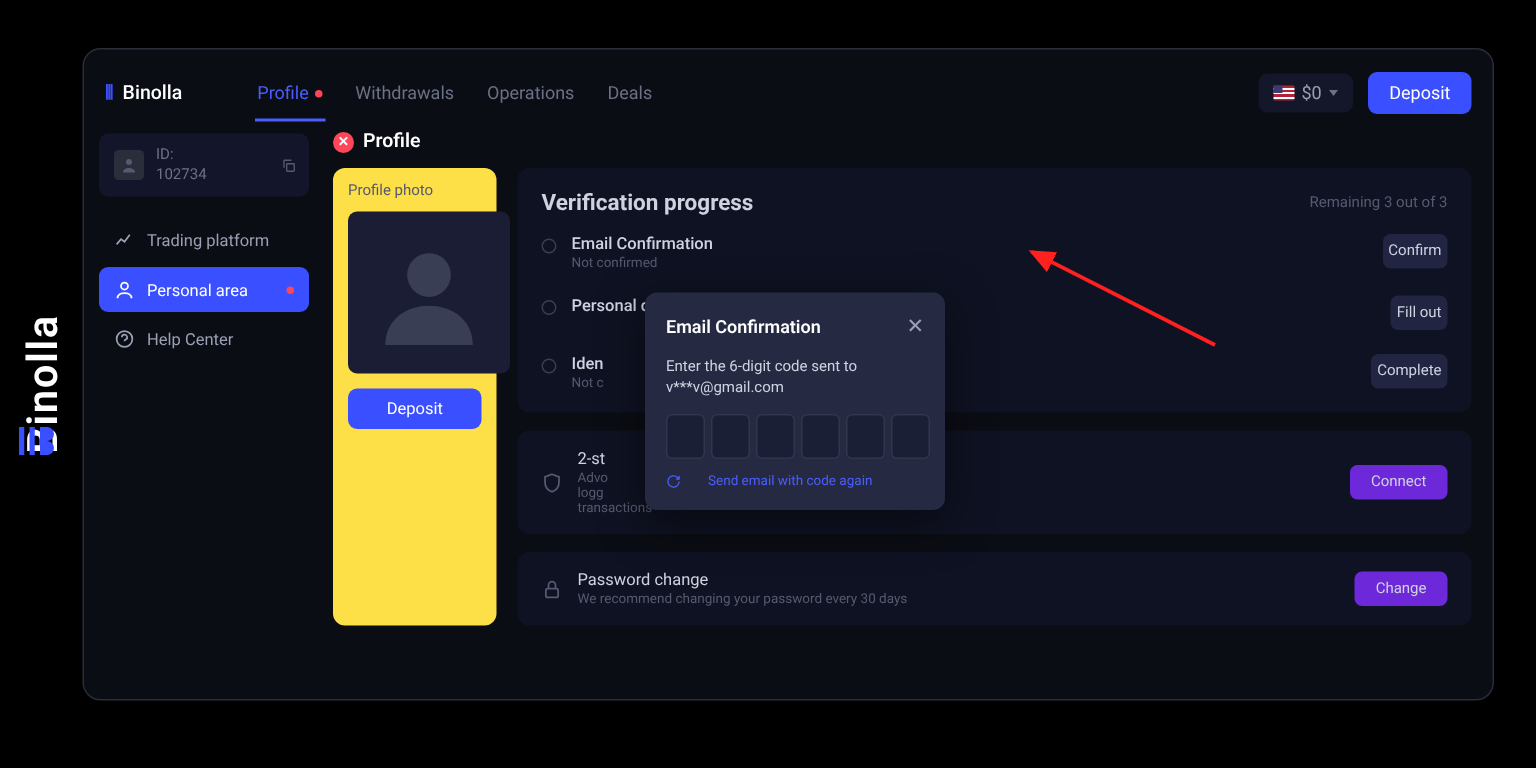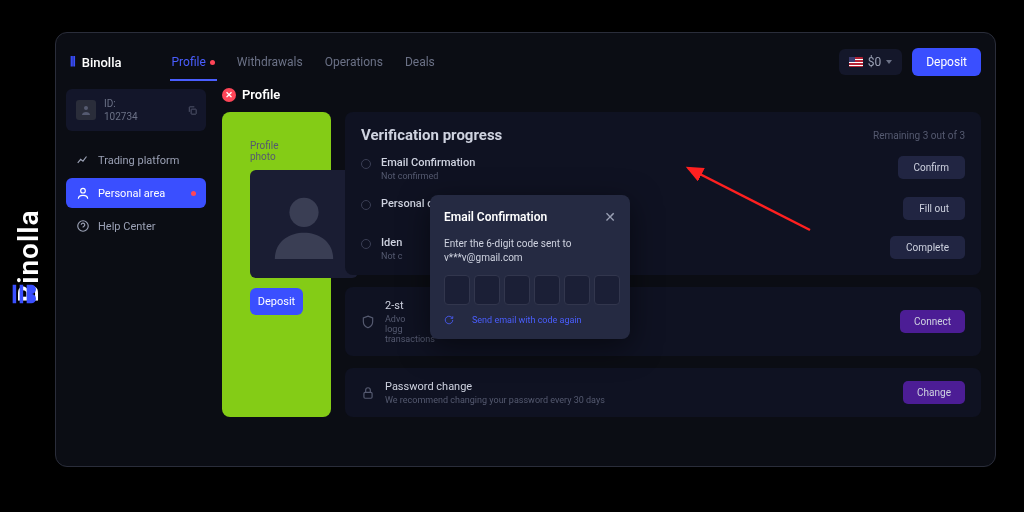--- a/index.html
+++ b/index.html
@@ -28,40 +28,40 @@
 .idcard .txt{font-size:10px;color:#6b7186;line-height:1.3}
 .idcard .cp{position:absolute;right:8px;color:#555a70}
 .navitem{display:flex;align-items:center;gap:8px;padding:8px 10px;border-radius:6px;font-size:11px;color:#9aa0b4;cursor:pointer;margin-bottom:3px}
 .navitem.active{background:#3a4fff;color:#fff;position:relative}
 .navitem.active .rdot{position:absolute;right:10px;width:5px;height:5px;background:#ff4558;border-radius:50%}
 .navitem svg,.navitem .ico{width:14px;height:14px;flex-shrink:0}
 .content{flex:1;padding:0 14px 14px 6px;overflow:hidden}
 .page-title{display:flex;align-items:center;gap:6px;font-size:13px;font-weight:600;color:#fff;margin:6px 0 10px 0}
 .x-badge{width:14px;height:14px;background:#ff4558;border-radius:50%;color:#fff;font-size:9px;display:flex;align-items:center;justify-content:center}
 .row{display:flex;gap:14px}
-.photo-card{width:109px;background:#84cc16;border-radius:8px;padding:28px}
+.photo-card{width:109px;background:#fde047;border-radius:8px;padding:10px}
 .photo-card .lbl{font-size:10px;color:#555a70;margin-bottom:8px}
 .avatar-big{width:108px;height:108px;background:#1a1d33;border-radius:6px;display:flex;align-items:center;justify-content:center}
 .upload-btn{width:100%;margin-top:10px;background:#3a4fff;color:#fff;border:none;padding:7px;border-radius:6px;font-size:11px;cursor:pointer}
 .verif-card{flex:1;background:#0f1222;border-radius:8px;padding:14px 16px}
 .vh{display:flex;justify-content:space-between;align-items:center;margin-bottom:12px}
 .vh h3{font-size:15px;color:#cfd3e0;font-weight:700}
 .vh .rem{font-size:10px;color:#555a70}
 .vitem{display:flex;align-items:flex-start;gap:10px;margin-bottom:16px;position:relative}
 .vitem .circ{width:10px;height:10px;border:1px solid #3a3e54;border-radius:50%;margin-top:3px;flex-shrink:0}
 .vitem .vt{flex:1}
 .vitem .vt .t1{font-size:11px;color:#cfd3e0;font-weight:500}
 .vitem .vt .t2{font-size:9px;color:#555a70;margin-top:2px}
-.vitem .act{background:#212542;border:none;color:#cfd3e0;font-size:10px;padding:6px 16px;border-radius:5px;cursor:pointer}
+.vitem .act{background:#212542;border:none;color:#cfd3e0;font-size:10px;padding:6px 4px;border-radius:5px;cursor:pointer}
 .card2{background:#0f1222;border-radius:8px;padding:12px 16px;margin-top:12px;display:flex;align-items:center;gap:10px}
 .card2 .ic{width:14px;height:14px;flex-shrink:0;color:#555a70}
 .card2 .ct{flex:1}
 .card2 .ct .t1{font-size:11px;color:#cfd3e0;font-weight:400}
 .card2 .ct .t2{font-size:9px;color:#555a70;margin-top:2px}
-.card2 .act{background:#4c1d95;border:none;color:#cfd3e0;font-size:10px;padding:6px 14px;border-radius:5px;cursor:pointer}
+.card2 .act{background:#6d28d9;border:none;color:#cfd3e0;font-size:10px;padding:6px 14px;border-radius:5px;cursor:pointer}
 .modal{position:absolute;left:430px;top:195px;width:200px;background:#252a42;border-radius:8px;padding:14px;z-index:10;box-shadow:0 8px 30px rgba(0,0,0,.5)}
 .modal .mh{display:flex;justify-content:space-between;align-items:center;margin-bottom:12px}
 .modal .mh .mt{font-size:12px;color:#fff;font-weight:600}
 .modal .mh .mx{color:#9aa0b4;cursor:pointer;font-size:14px}
 .modal .ms{font-size:10px;color:#cfd3e0;line-height:1.4;margin-bottom:10px}
 .code-row{display:flex;gap:4px;margin-bottom:10px}
 .code-row input{width:26px;height:30px;background:#1b1f36;border:1px solid #32364d;border-radius:4px;text-align:center;color:#fff;font-size:12px}
 .resend{display:flex;align-items:center;gap:18px;font-size:9px;color:#4a5eff;cursor:pointer}
 .arrow{position:absolute;left:680px;top:160px;z-index:5;pointer-events:none}
 </style>

